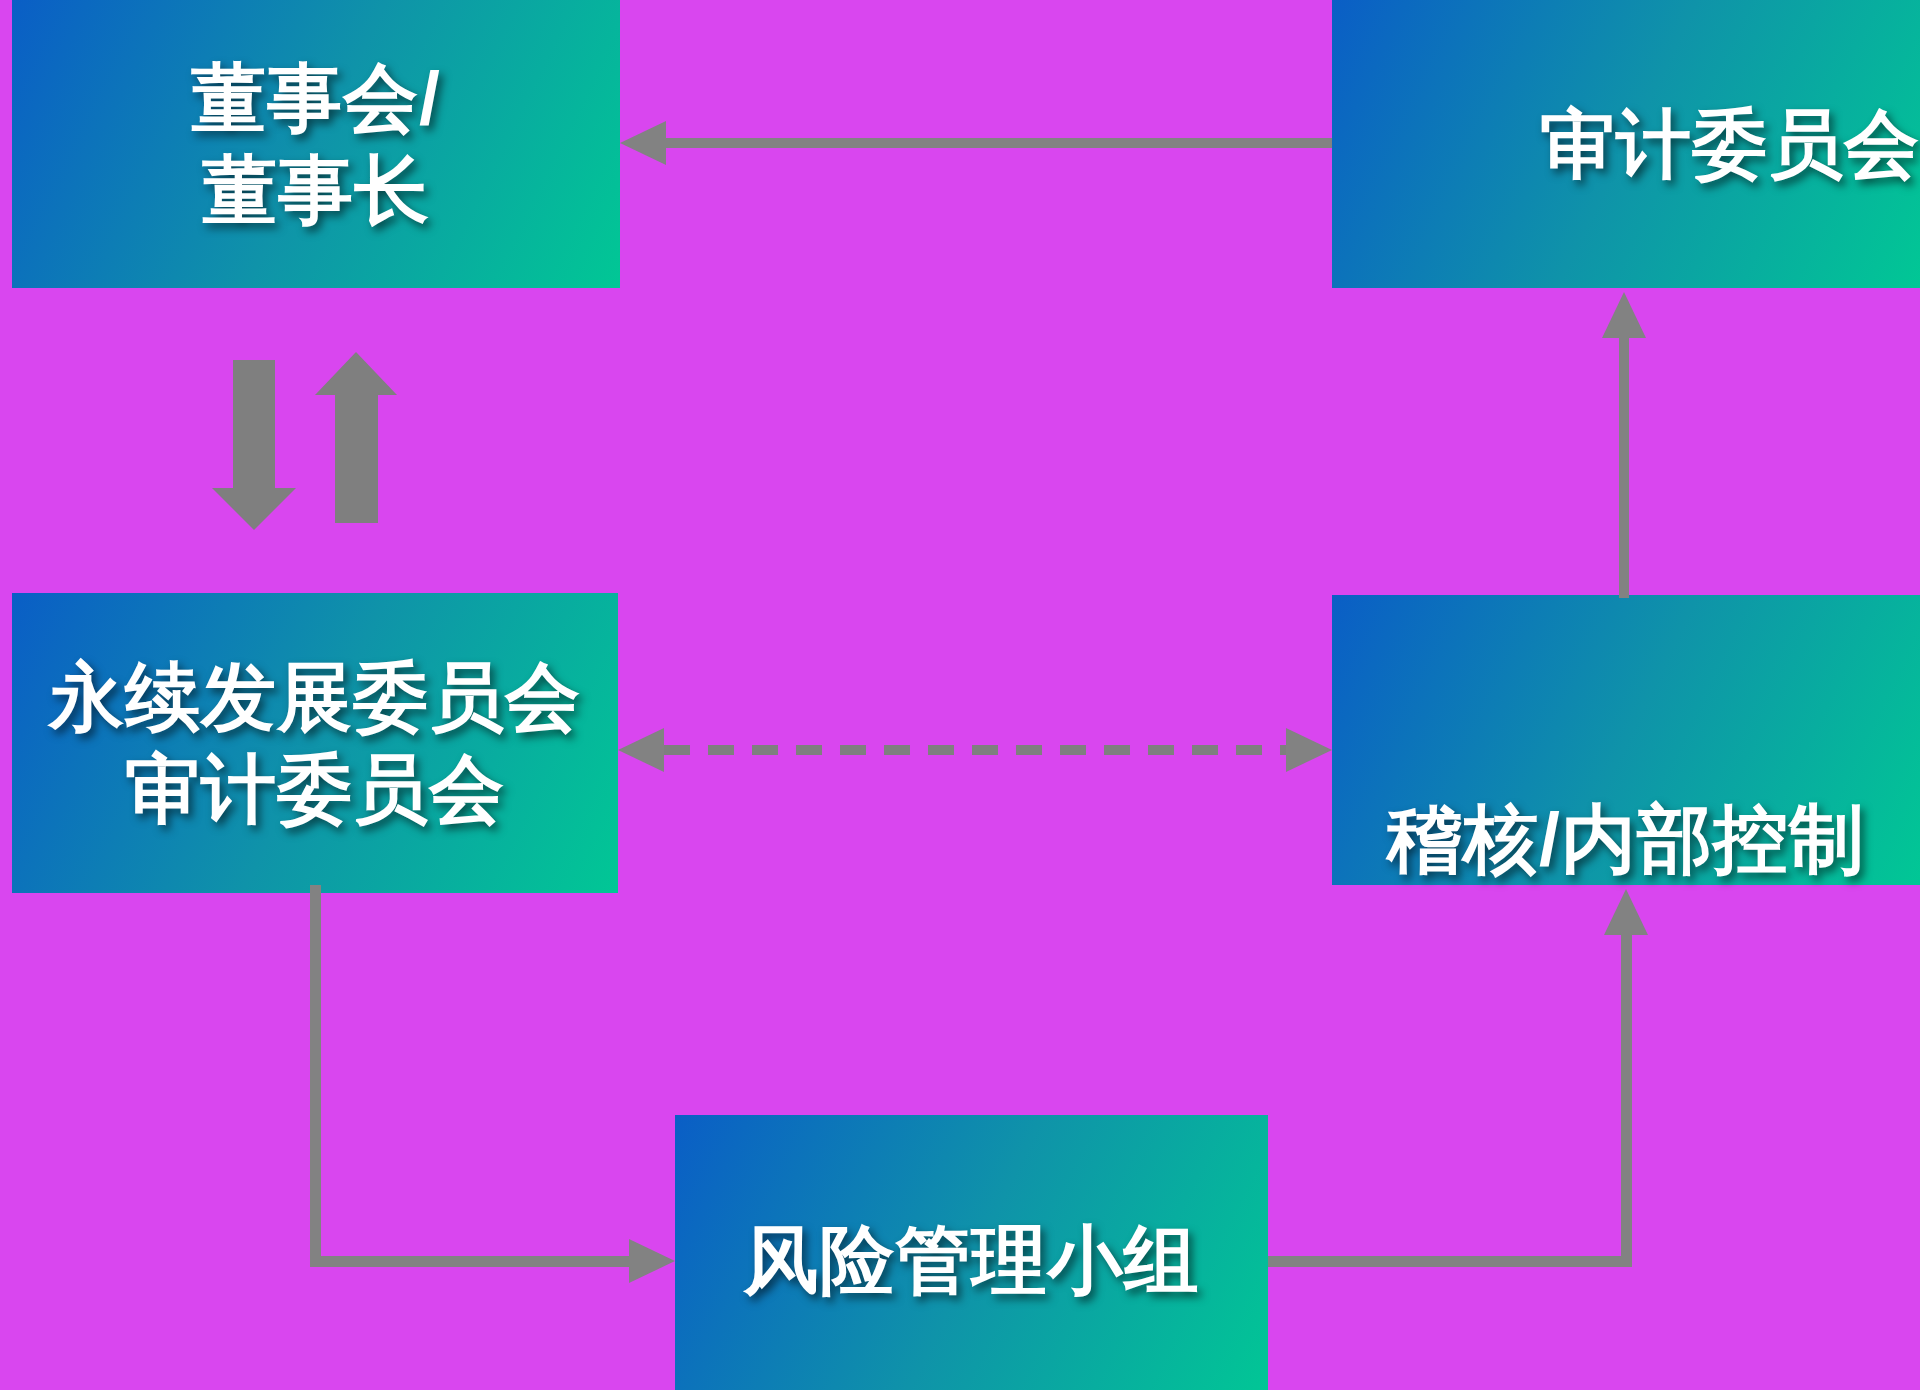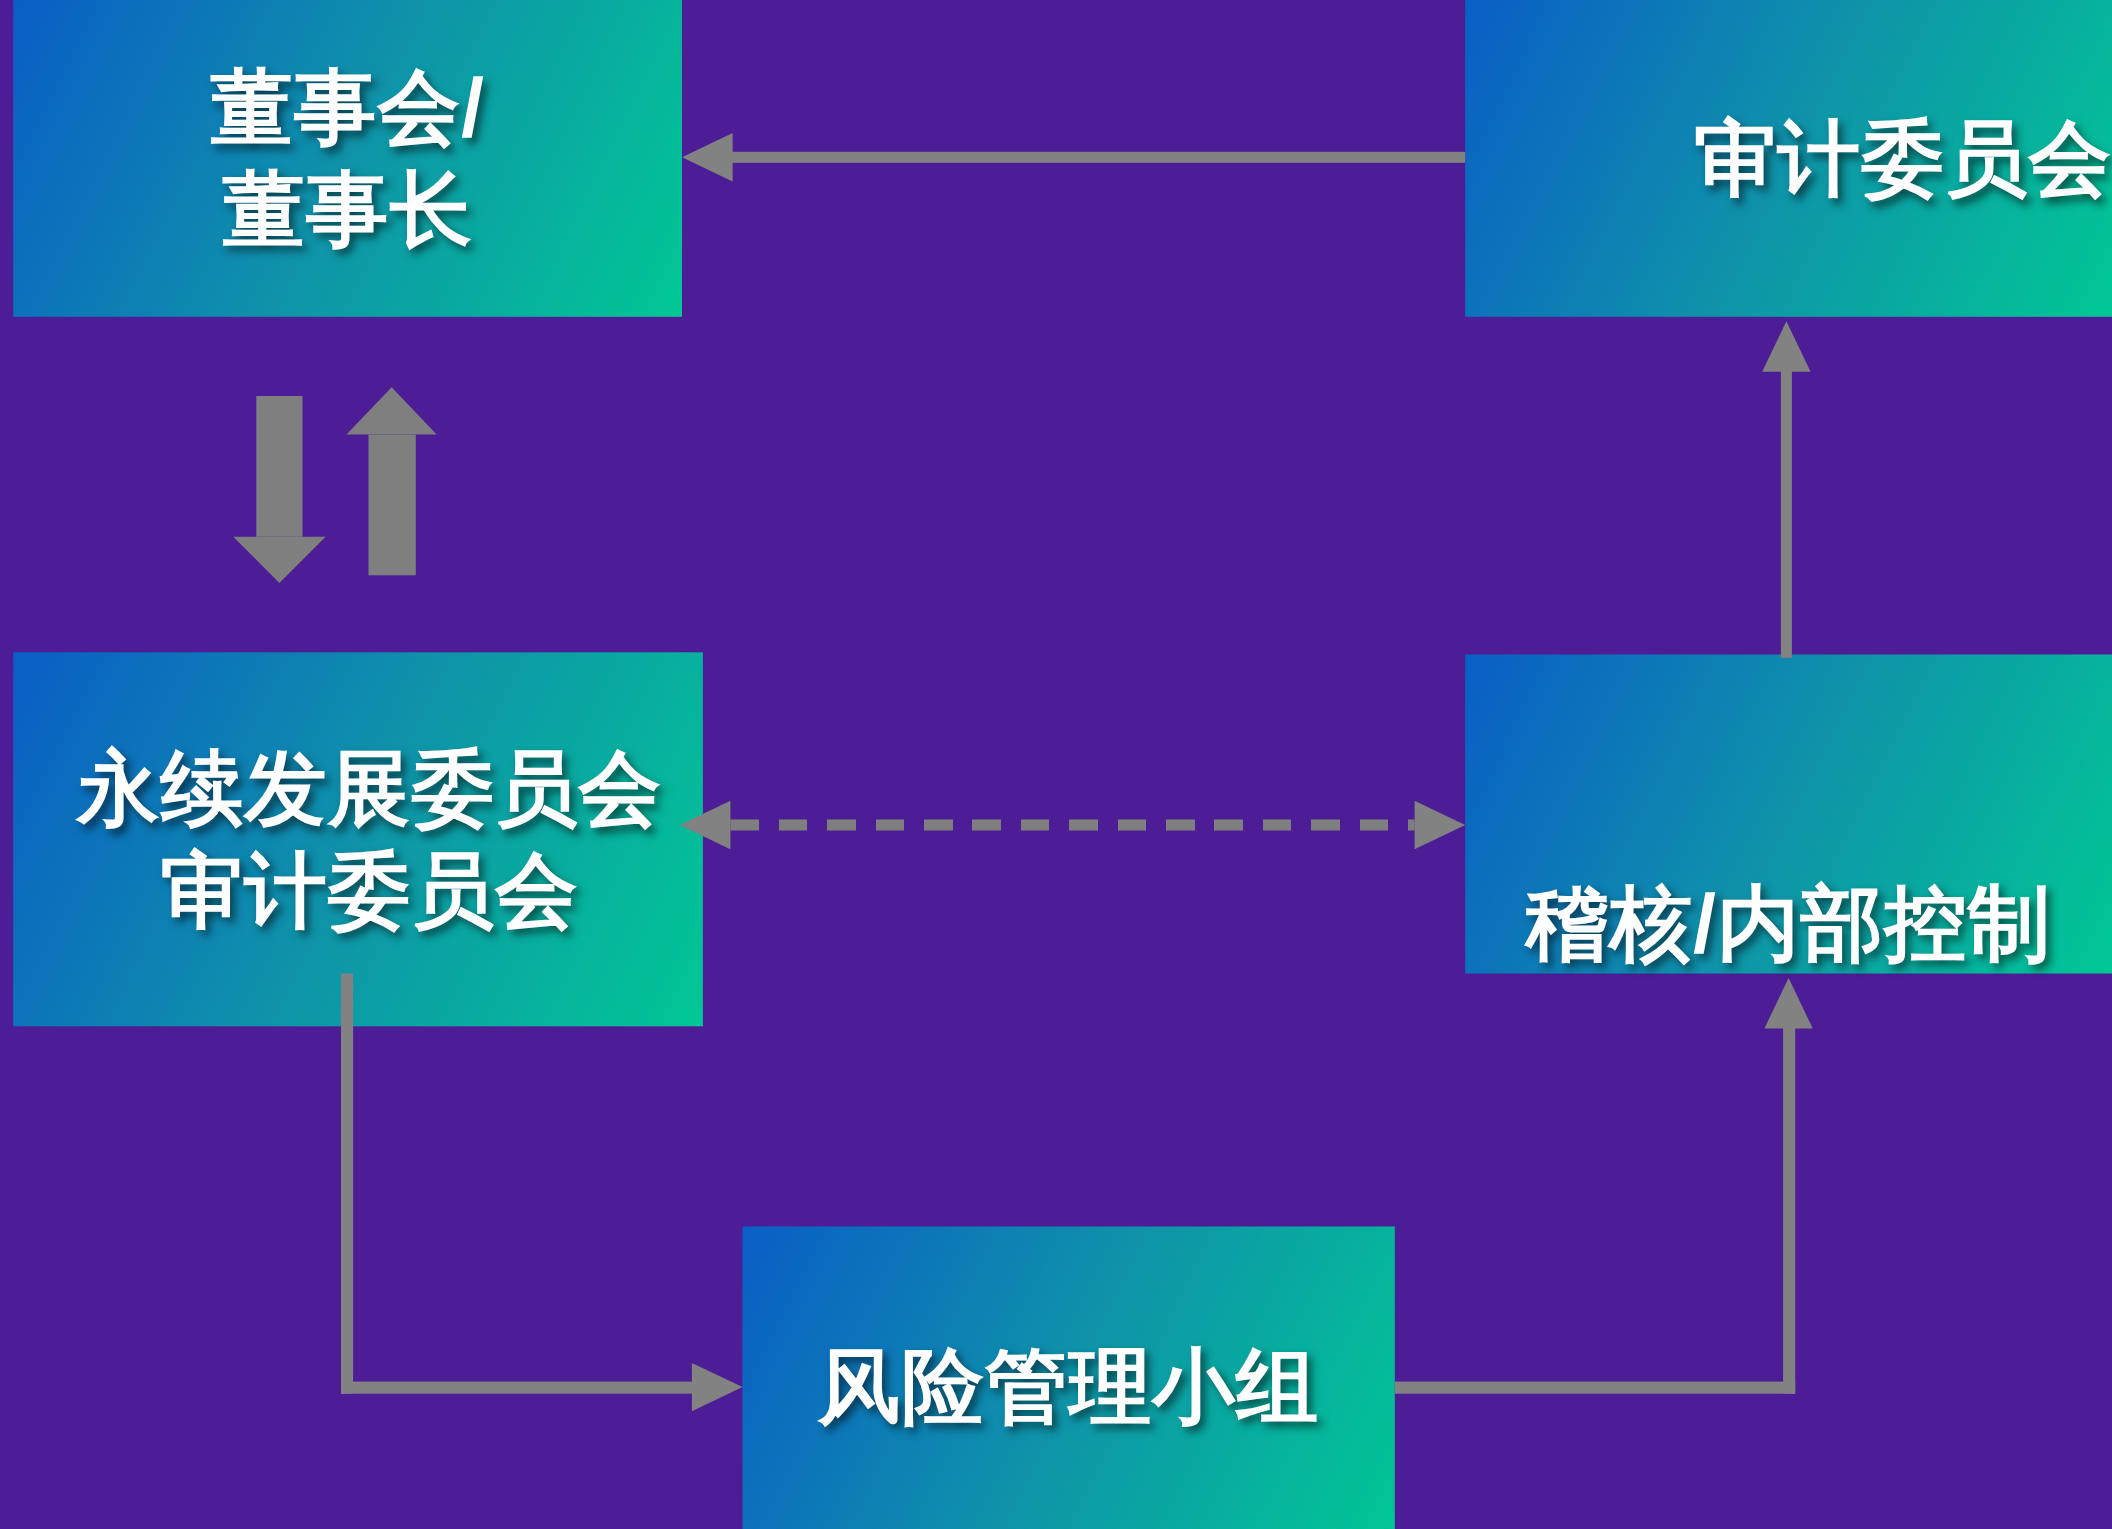--- a/index.html
+++ b/index.html
@@ -1,17 +1,17 @@
 <!DOCTYPE html>
 <html><head>
 <meta charset="utf-8">
 <style>
   html,body{margin:0;padding:0;background:#000;}
   .stage{
-    position:relative;width:1920px;height:1390px;background:#4c1d95;
+    position:relative;width:1920px;height:1390px;background:#d946ef;
     overflow:hidden;font-family:"Liberation Sans","DejaVu Sans",sans-serif;
   }
   .node{
     position:absolute;
     background:linear-gradient(116deg,#0a5ec6 0%,#0f93a9 50%,#01c795 100%);
     display:flex;flex-direction:column;align-items:center;justify-content:center;
     color:#ffffff;font-weight:700;font-size:75px;line-height:92px;
     letter-spacing:1px;text-align:center;
     text-shadow:4px 5px 8px rgba(0,0,0,0.55);
     white-space:nowrap;
@@ -37,21 +37,21 @@
 
   <div class="node" style="left:12px;top:0;width:608px;height:288px;">
     <span>董事会/</span>
     <span>董事长</span>
   </div>
 
   <div class="node" style="left:1332px;top:0;width:588px;height:288px;align-items:flex-end;">
     <span>审计委员会</span>
   </div>
 
-  <div class="node" style="left:12px;top:593px;width:606px;height:340px;padding-left:21px;">
+  <div class="node" style="left:12px;top:593px;width:606px;height:300px;">
     <span>永续发展委员会</span>
     <span>审计委员会</span>
   </div>
 
   <div class="node" style="left:1332px;top:595px;width:588px;height:290px;justify-content:flex-end;">
     <span>稽核/内部控制</span>
   </div>
 
   <div class="node" style="left:675px;top:1115px;width:593px;height:290px;">
     <span>风险管理小组</span>

